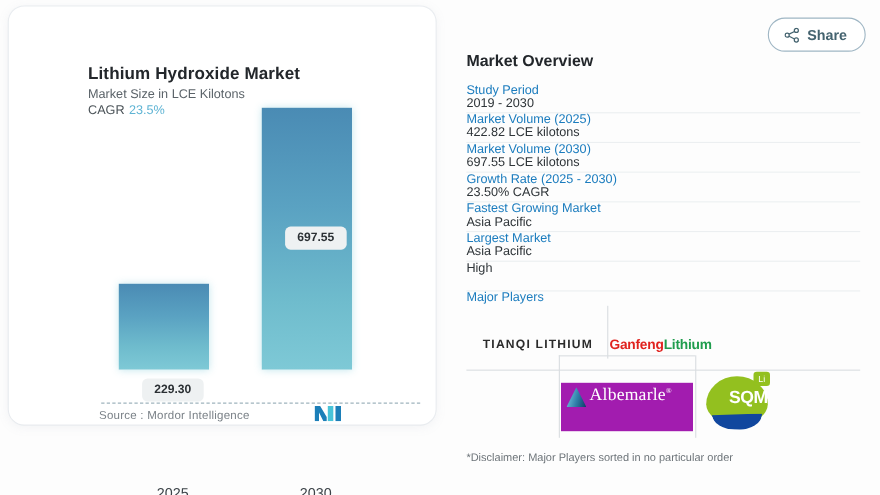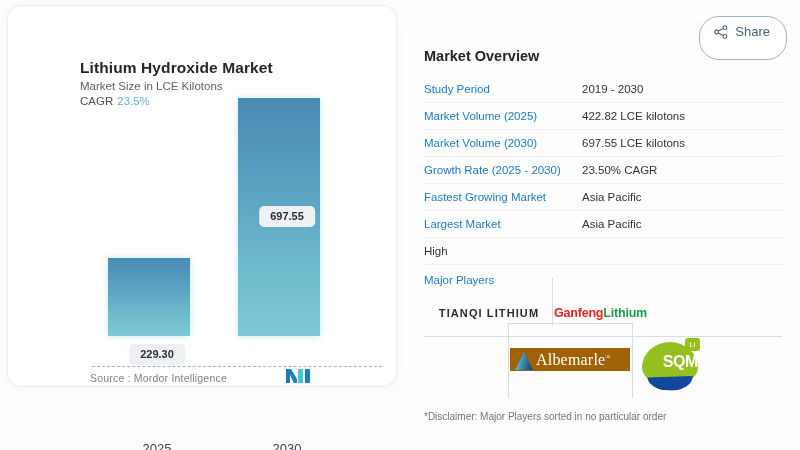--- a/index.html
+++ b/index.html
@@ -67,33 +67,35 @@
     font-size: 10.5px; color: #7b8288; letter-spacing: .2px;
   }
   .mordor-mark {
     position: absolute; left: 278px; top: 363px; width: 24px; height: 14px;
   }
 
   
   .share-btn {
     position: absolute; right: 13px; top: 16px;
     display: flex; align-items: center; gap: 7px;
-    padding: 7px 16px 20px 14px;
+    padding: 7px 16px 7px 14px;
     border: 1.4px solid #9fb6c4; border-radius: 20px;
     background: #fff; color: #44636f; font-size: 13px;
     cursor: pointer;
+    font-weight: bold;
   }
   .overview-title {
     position: absolute; left: 424px; top: 48px;
     font-size: 14.5px; font-weight: bold; color: #22262a;
   }
   .table { position: absolute; left: 424px; top: 76px; width: 358px; }
   .trow {
-    display: flex; align-items: center; height: 27px;
+    display: flex; align-items: flex-start; height: 27px;
     border-bottom: 1px solid #eceff1;
+    flex-direction: column;
   }
   .tkey { width: 158px; font-size: 11.5px; color: #1b7cbe; }
   .tval { font-size: 11.5px; color: #2e3438; }
   .mp-row { border-bottom: none; height: 30px; }
 
   
   .mp { position: absolute; left: 424px; top: 290px; width: 358px; height: 108px; }
   .mp-hline {
     position: absolute; height: 0; border-top: 1px solid #d9dde0;
   }
@@ -122,22 +124,22 @@
     position: absolute; left: 5px; top: 8px;
     font-size: 8px; font-weight: bold; color: #fff; line-height: 10px;
   }
   .arcadium .blob {
     position: absolute; right: 3px; top: 4px; width: 28px; height: 32px;
     background: radial-gradient(ellipse at 62% 26%, #46e0a8 0%, #1aa873 42%, #05402e 88%);
     border-radius: 50% 50% 42% 58% / 70% 64% 36% 30%;
   }
 
   .albemarle {
-    left: 86px; top: 58px; width: 120px; height: 23px;
-    background: #a16207; position: absolute; overflow: hidden;
+    left: 86px; top: 58px; width: 120px; height: 44px;
+    background: #a21caf; position: absolute; overflow: hidden;
   }
   .albemarle .mountain {
     position: absolute; left: 5px; top: 4px; width: 18px; height: 18px;
     background: linear-gradient(105deg,#7fd4e8 0%,#2f7ea8 55%,#0d3b66 100%);
     clip-path: polygon(50% 0%, 100% 100%, 0% 100%);
   }
   .albemarle .word {
     position: absolute; left: 26px; top: 3px;
     font-family: "Liberation Serif", serif; font-size: 16px; color: #fff;
     letter-spacing: .2px;

